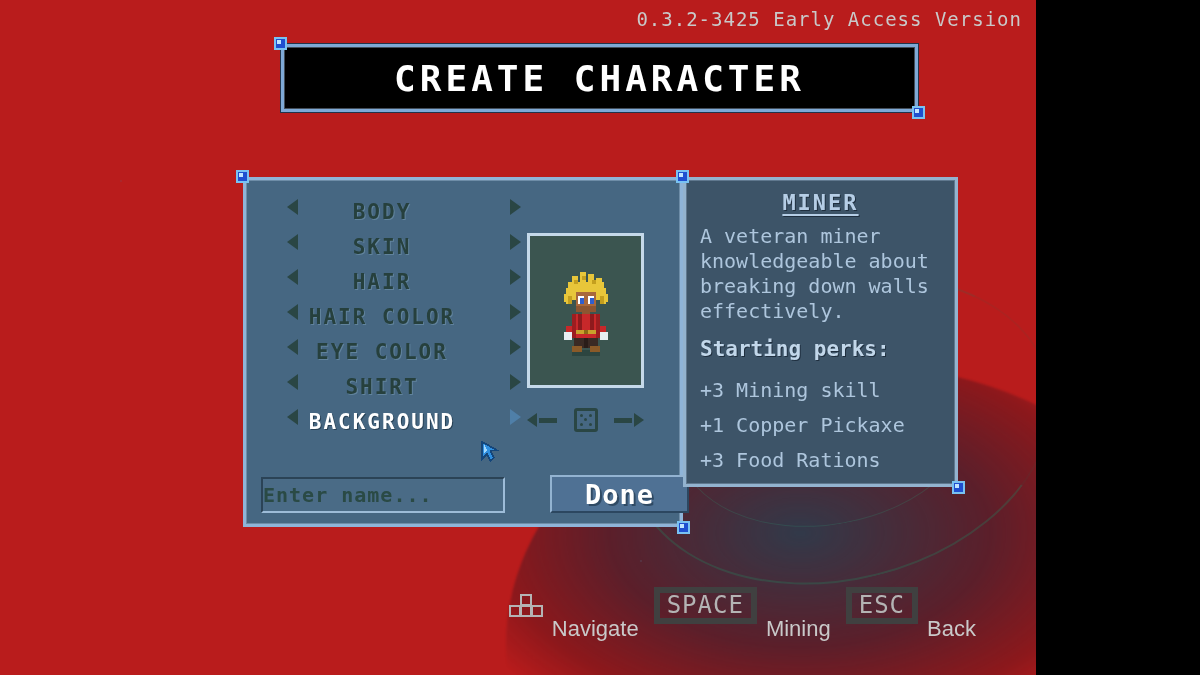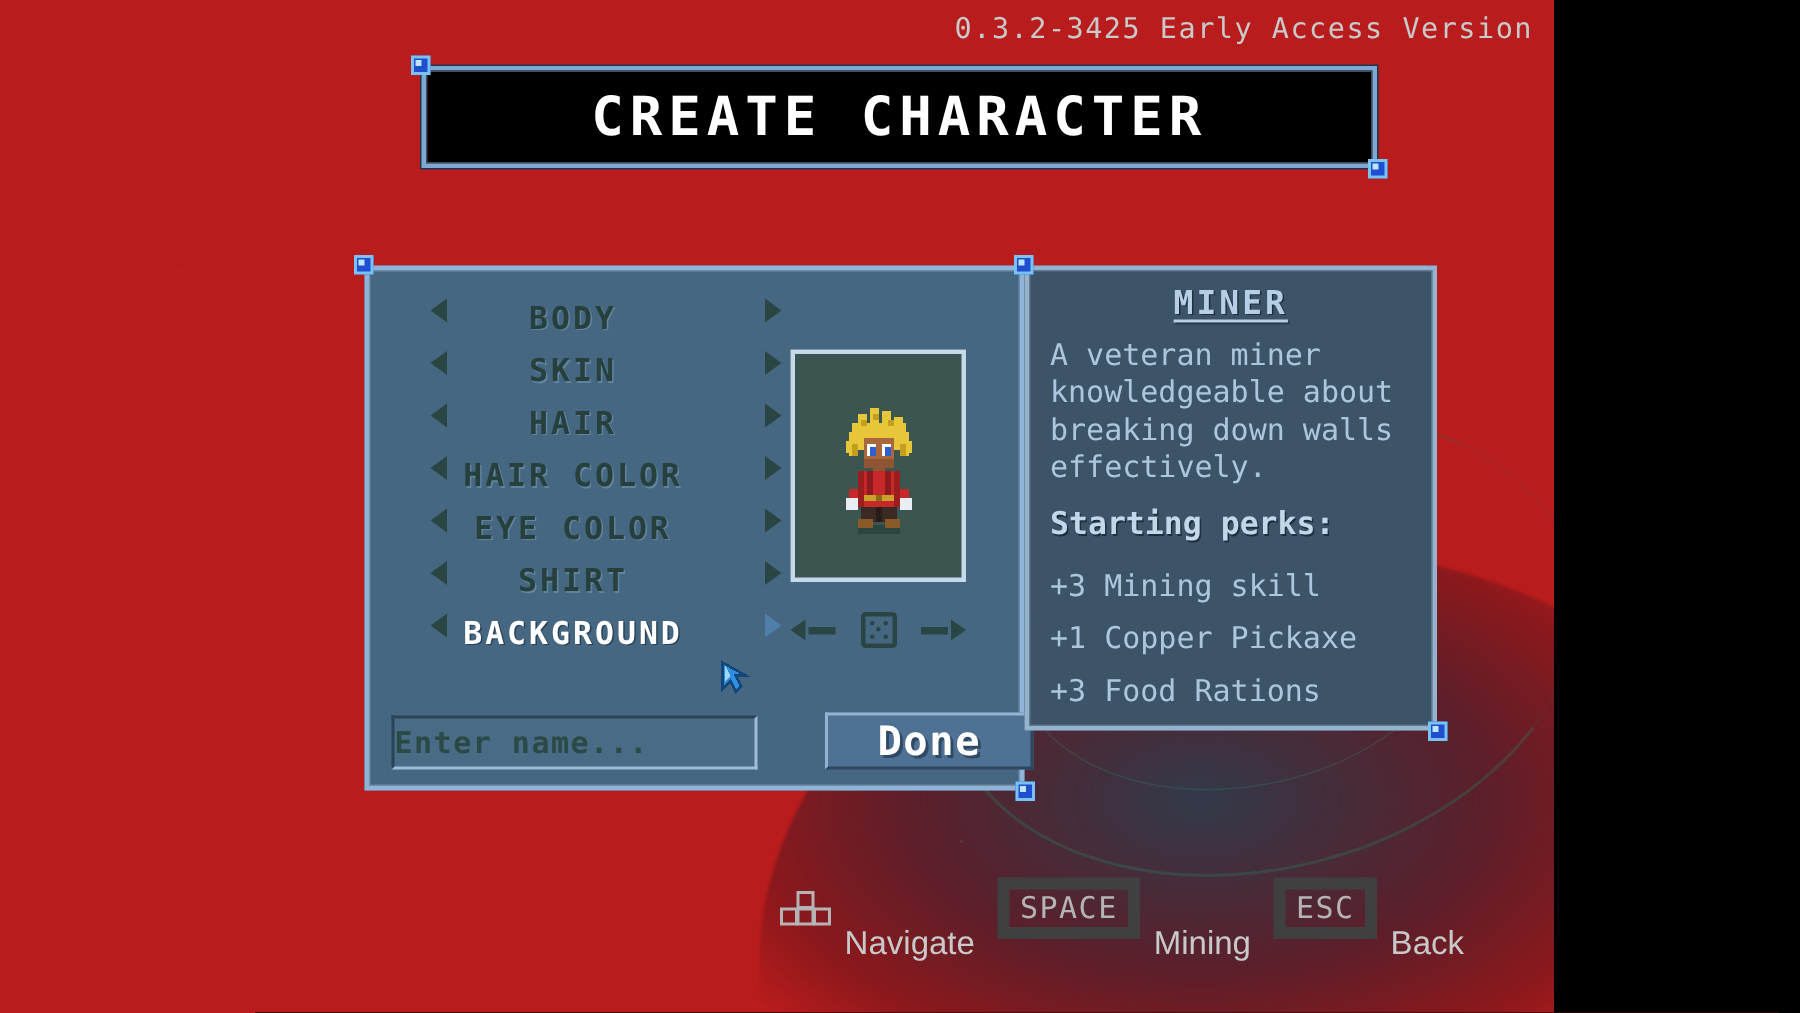--- a/index.html
+++ b/index.html
@@ -312,23 +312,23 @@
   }
   .hint { display:flex; align-items:center; gap:9px; }
   .hint-label {
     color:#c9c9c9;
     font-size:22px;
     font-family:Liberation Sans, sans-serif;
     letter-spacing:0px;
     margin-top:47px;
   }
   .keycap {
-    border:8px solid #404040;
+    border:6px solid #404040;
     color:#b4b4b4;
-    font-size:20px;
+    font-size:24px;
     font-family:"DejaVu Sans Mono", monospace;
     padding:1px 7px 2px 7px;
     letter-spacing:1px;
     line-height:22px;
   }
   #dpad-icon { width:34px; height:24px; position:relative; }
   .dkey {
     position:absolute;
     background:transparent;
     border:2px solid #b4b4b4;

